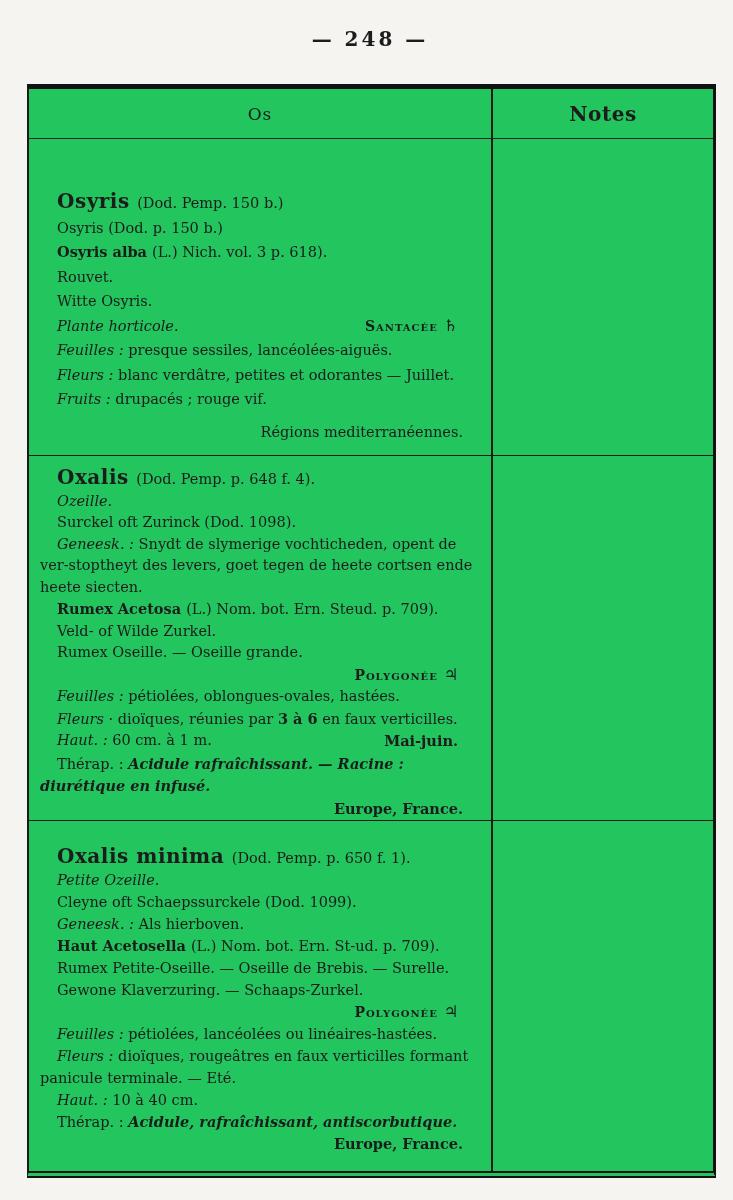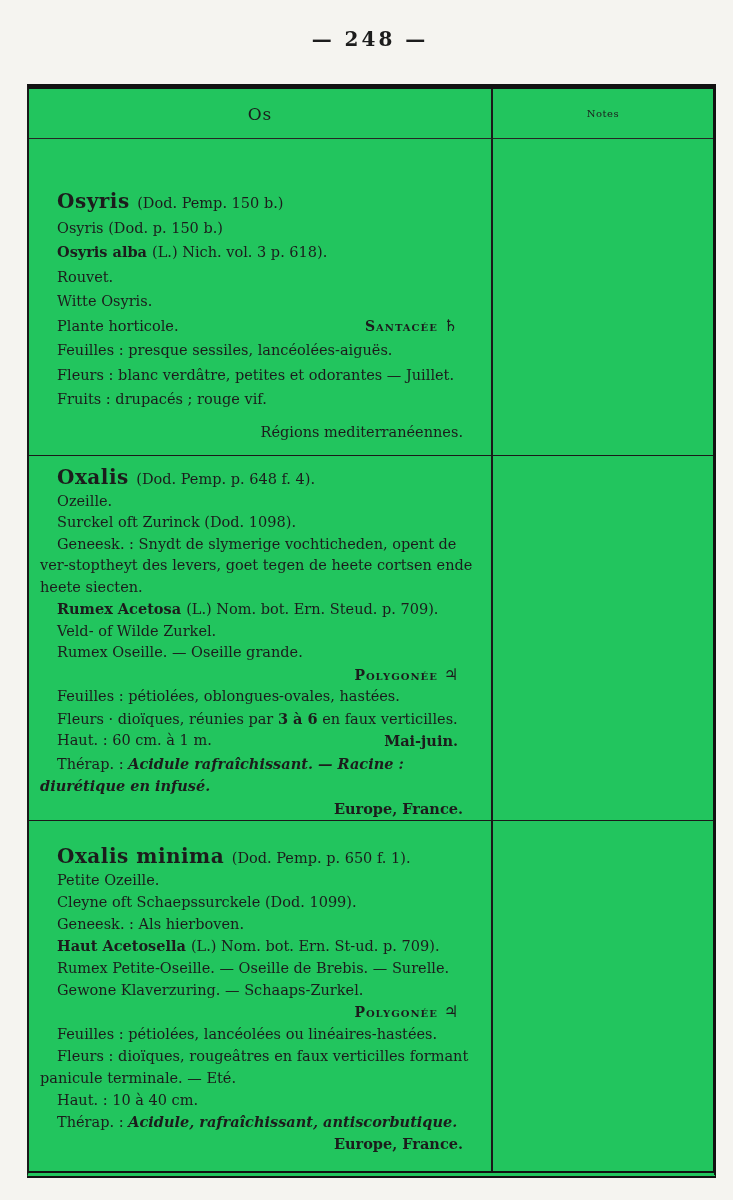--- a/index.html
+++ b/index.html
@@ -45,21 +45,21 @@
   .os-col { border-right: 2px solid #1a1a1a; }
 
   .header-cell {
     height: 50px;
     display: flex;
     align-items: center;
     justify-content: center;
     border-bottom: 1px solid #262626;
   }
   .os-header { font-size: 17px; letter-spacing: 1px; }
-  .notes-header { font-weight: normal; font-size: 10px; letter-spacing: 0.5px; }
+  .notes-header { font-weight: bold; font-size: 20px; letter-spacing: 0.5px; }
 
   .sec-border { border-bottom: 1.5px solid #1a1a1a; }
 
   .sec1 { min-height: 317px; padding-top: 50px; }
   .sec2 { min-height: 352px; padding-top: 11px; }
   .sec3 { min-height: 350px; padding-top: 24px; }
 
   .line {
     font-size: 14.5px;
     padding-left: 28px;
@@ -87,21 +87,21 @@
   }
 
   .align-split {
     display: flex;
     justify-content: space-between;
     padding-right: 33px;
   }
 
   .s-headword { font-weight: bold; font-size: 20px; letter-spacing: 0.5px; }
   .s-bold { font-weight: bold; }
-  .s-italic { }
+  .s-italic { font-style: italic; }
   .s-bolditalic { font-weight: bold; font-style: italic; }
   .s-smallcaps {
     font-variant: small-caps;
     font-weight: bold;
     font-size: 14px;
     letter-spacing: 1px;
   }
   .s-symbol {
     font-family: "DejaVu Sans", sans-serif;
     font-size: 16px;

